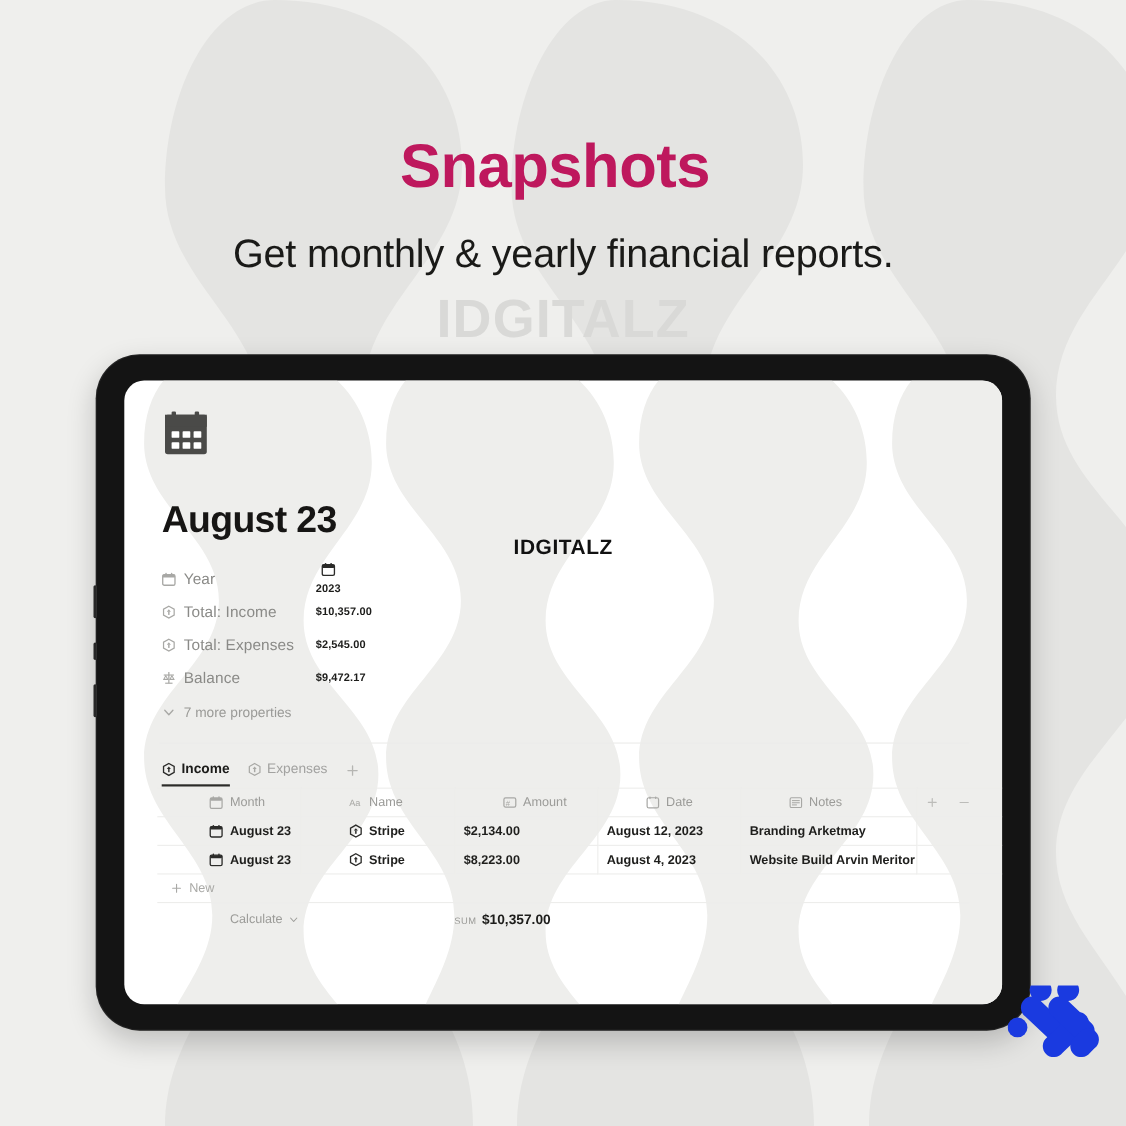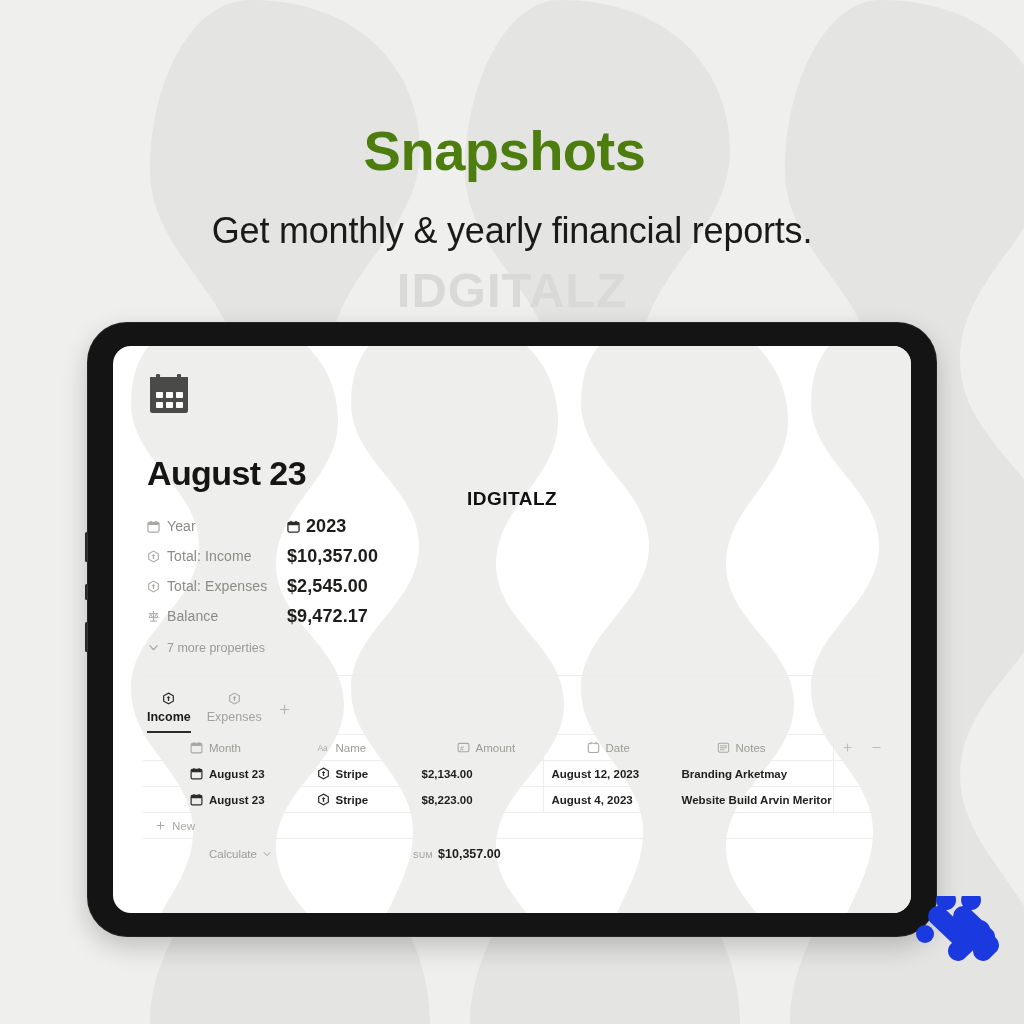--- a/index.html
+++ b/index.html
@@ -45,21 +45,21 @@
   
   .headline {
     position: absolute;
     z-index: 3;
     left: 0; right: 15px;
     top: 118px;
     text-align: center;
     font-size: 56px;
     font-weight: 700;
     letter-spacing: -0.5px;
-    color: #4d7c0f;
+    color: #be185d;
   }
   .subheadline {
     position: absolute;
     z-index: 3;
     left: 0; right: 0;
     top: 210px;
     text-align: center;
     font-size: 36px;
     font-weight: 400;
     letter-spacing: -0.2px;
@@ -160,24 +160,25 @@
     gap: 7px;
     width: 140px;
     font-size: 14px;
     color: #8a8a87;
     letter-spacing: 0.1px;
   }
   .prop-value {
     display: flex;
     align-items: center;
     gap: 6px;
-    font-size: 18px;
+    font-size: 10px;
     font-weight: 700;
     color: #1d1d1b;
     letter-spacing: 0.1px;
+    flex-direction: column;
   }
   .prop-value.year-val { font-weight: 700; }
   .ico { width: 13px; height: 13px; flex: 0 0 13px; display: block; }
 
   .more-props {
     display: flex;
     align-items: flex-start;
     gap: 7px;
     margin: 10px 0 0 4px;
     font-size: 12.5px;
@@ -198,21 +199,20 @@
     margin: 16px 0 0 4px;
   }
   .tab {
     display: flex;
     align-items: center;
     gap: 5px;
     font-size: 12.5px;
     padding-bottom: 7px;
     color: #a2a2a0;
     border-bottom: 2px solid transparent;
-    flex-direction: column;
   }
   .tab.active {
     color: #1b1b19;
     font-weight: 700;
     border-bottom-color: #2b2b29;
   }
   .tab-add {
     font-size: 15px;
     color: #b5b5b2;
     padding-bottom: 7px;

